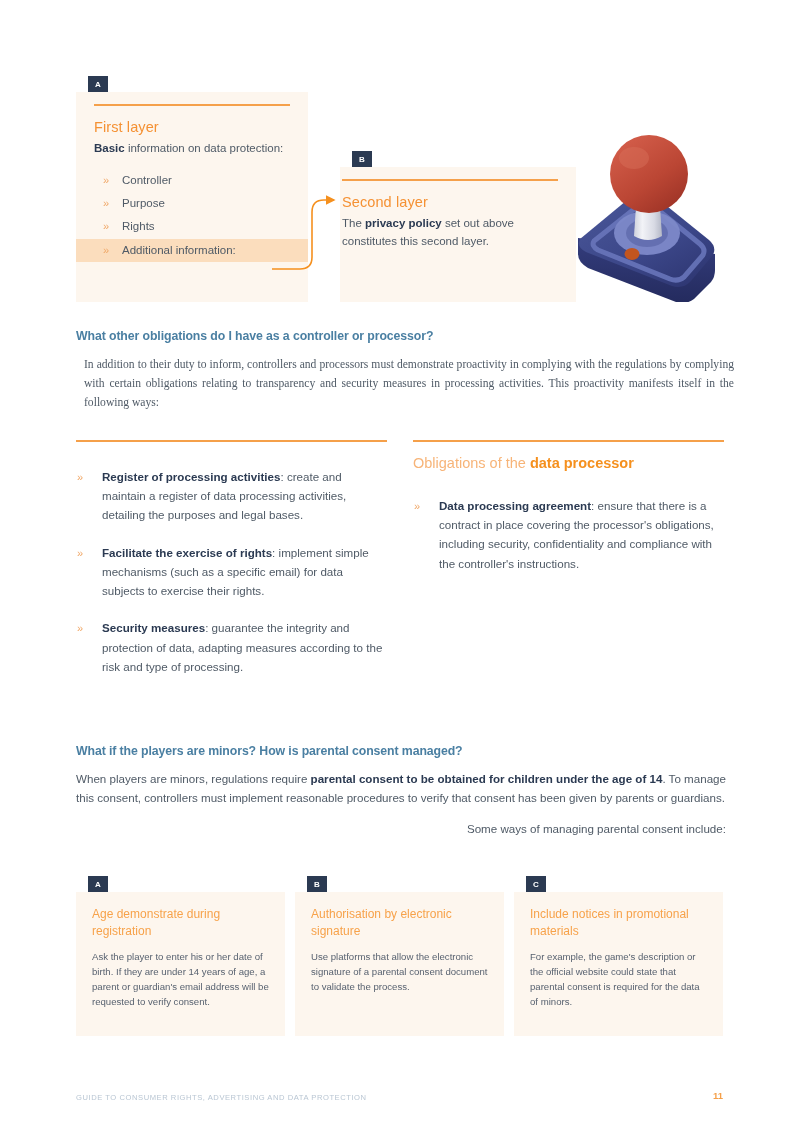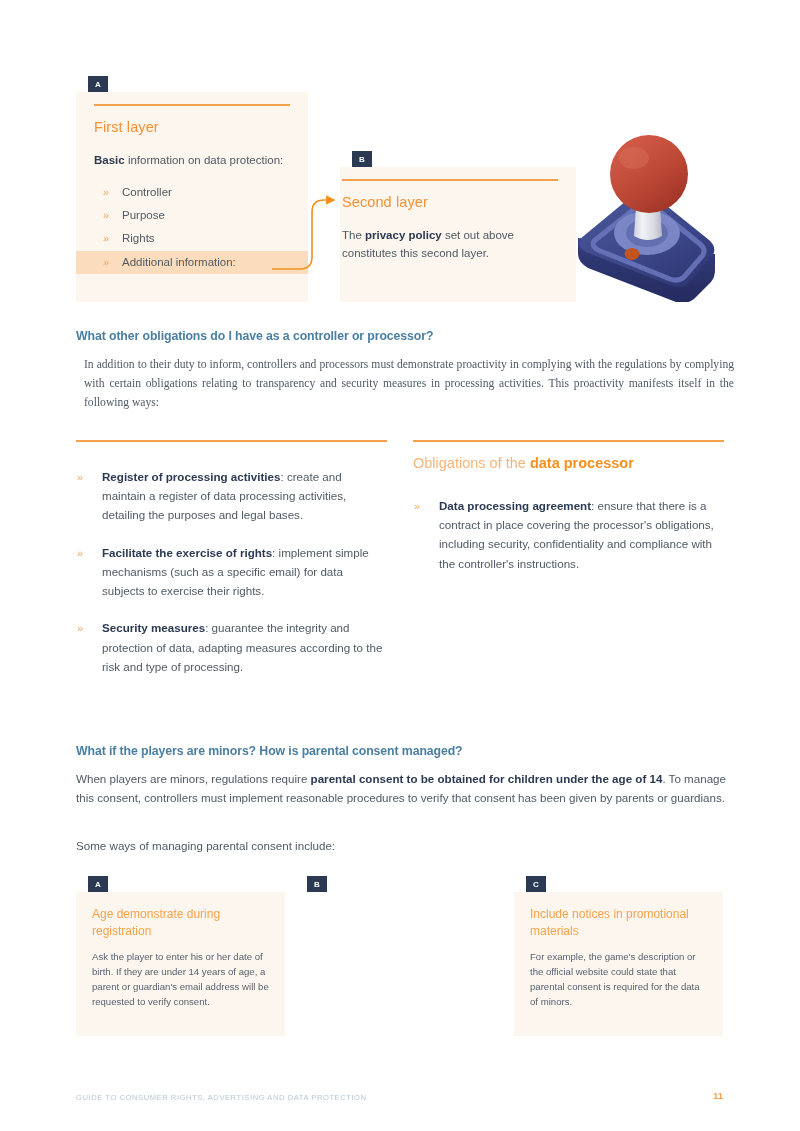--- a/index.html
+++ b/index.html
@@ -45,21 +45,21 @@
     color: #f59133;
     font-size: 14.5px;
     font-weight: 400;
     margin-top: 13px;
     letter-spacing: .1px;
   }
   .card-body {
     color: #4f5a66;
     font-size: 11.5px;
     line-height: 1.55;
-    margin-top: 17px;
+    margin-top: 5px;
   }
   .card-body b { color: #2b3a52; font-weight: 700; }
 
   .layer-list { margin-top: 11px; list-style: none; }
   .layer-list li {
     position: relative;
     font-size: 11.5px;
     color: #4f5a66;
     padding: 3px 0 3px 28px;
     line-height: 1.5;
@@ -275,31 +275,37 @@
         <span class="chev">»</span>
         <b>Data processing agreement</b><span>: ensure that there is a contract in place covering the processor's obligations, including security, confidentiality and compliance with the controller's instructions.</span>
       </li>
     </ul>
   </div>
 
   <div class="section-h" style="left:76px; top:744px; width:660px;">What if the players are minors? How is parental consent managed?</div>
   <div class="para" style="left:76px; top:770px; width:650px;">
     <span>When players are minors, regulations require </span><b>parental consent to be obtained for children under the age of 14</b><span>. To manage this consent, controllers must implement reasonable procedures to verify that consent has been given by parents or guardians.</span>
   </div>
-  <div class="para" style="left:76px; top:837px; width:650px; text-align:left;">Some ways of managing parental consent include:</div>
+  <div class="para" style="left:76px; top:820px; width:650px; text-align:right;">Some ways of managing parental consent include:</div>
 
   <div class="badge" style="left:88px; top:876px;">A</div>
   <div class="mini" style="left:76px;">
     <div class="inner">
       <div class="m-title">Age demonstrate during registration</div>
       <div class="m-body">Ask the player to enter his or her date of birth. If they are under 14 years of age, a parent or guardian's email address will be requested to verify consent.</div>
     </div>
   </div>
 
   <div class="badge" style="left:307px; top:876px;">B</div>
+  <div class="mini" style="left:295px;">
+    <div class="inner">
+      <div class="m-title">Authorisation by electronic signature</div>
+      <div class="m-body">Use platforms that allow the electronic signature of a parental consent document to validate the process.</div>
+    </div>
+  </div>
 
   <div class="badge" style="left:526px; top:876px;">C</div>
   <div class="mini" style="left:514px;">
     <div class="inner">
       <div class="m-title">Include notices in promotional materials</div>
       <div class="m-body">For example, the game's description or the official website could state that parental consent is required for the data of minors.</div>
     </div>
   </div>
 
   <div class="footer-text">GUIDE TO CONSUMER RIGHTS, ADVERTISING AND DATA PROTECTION</div>

